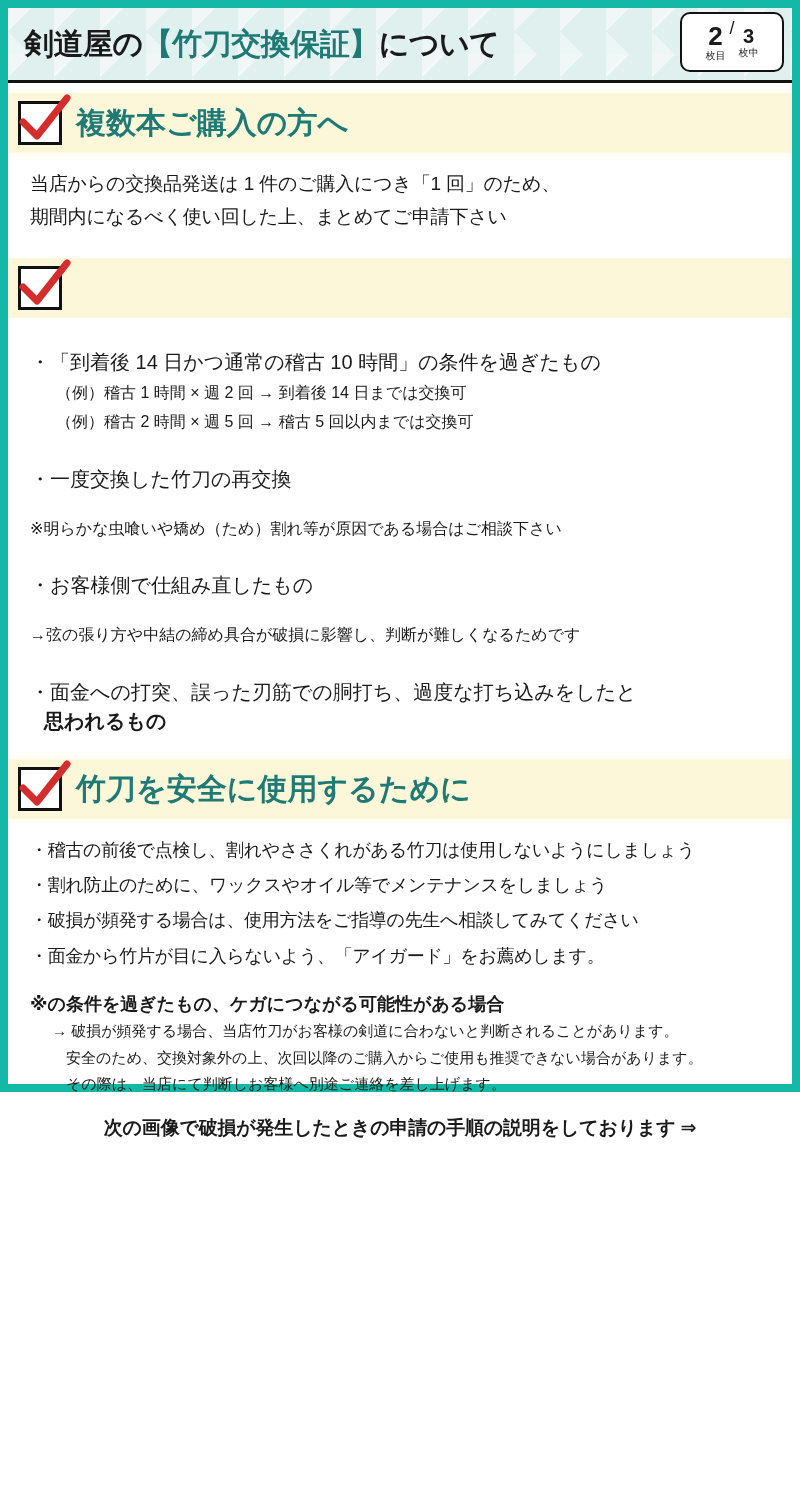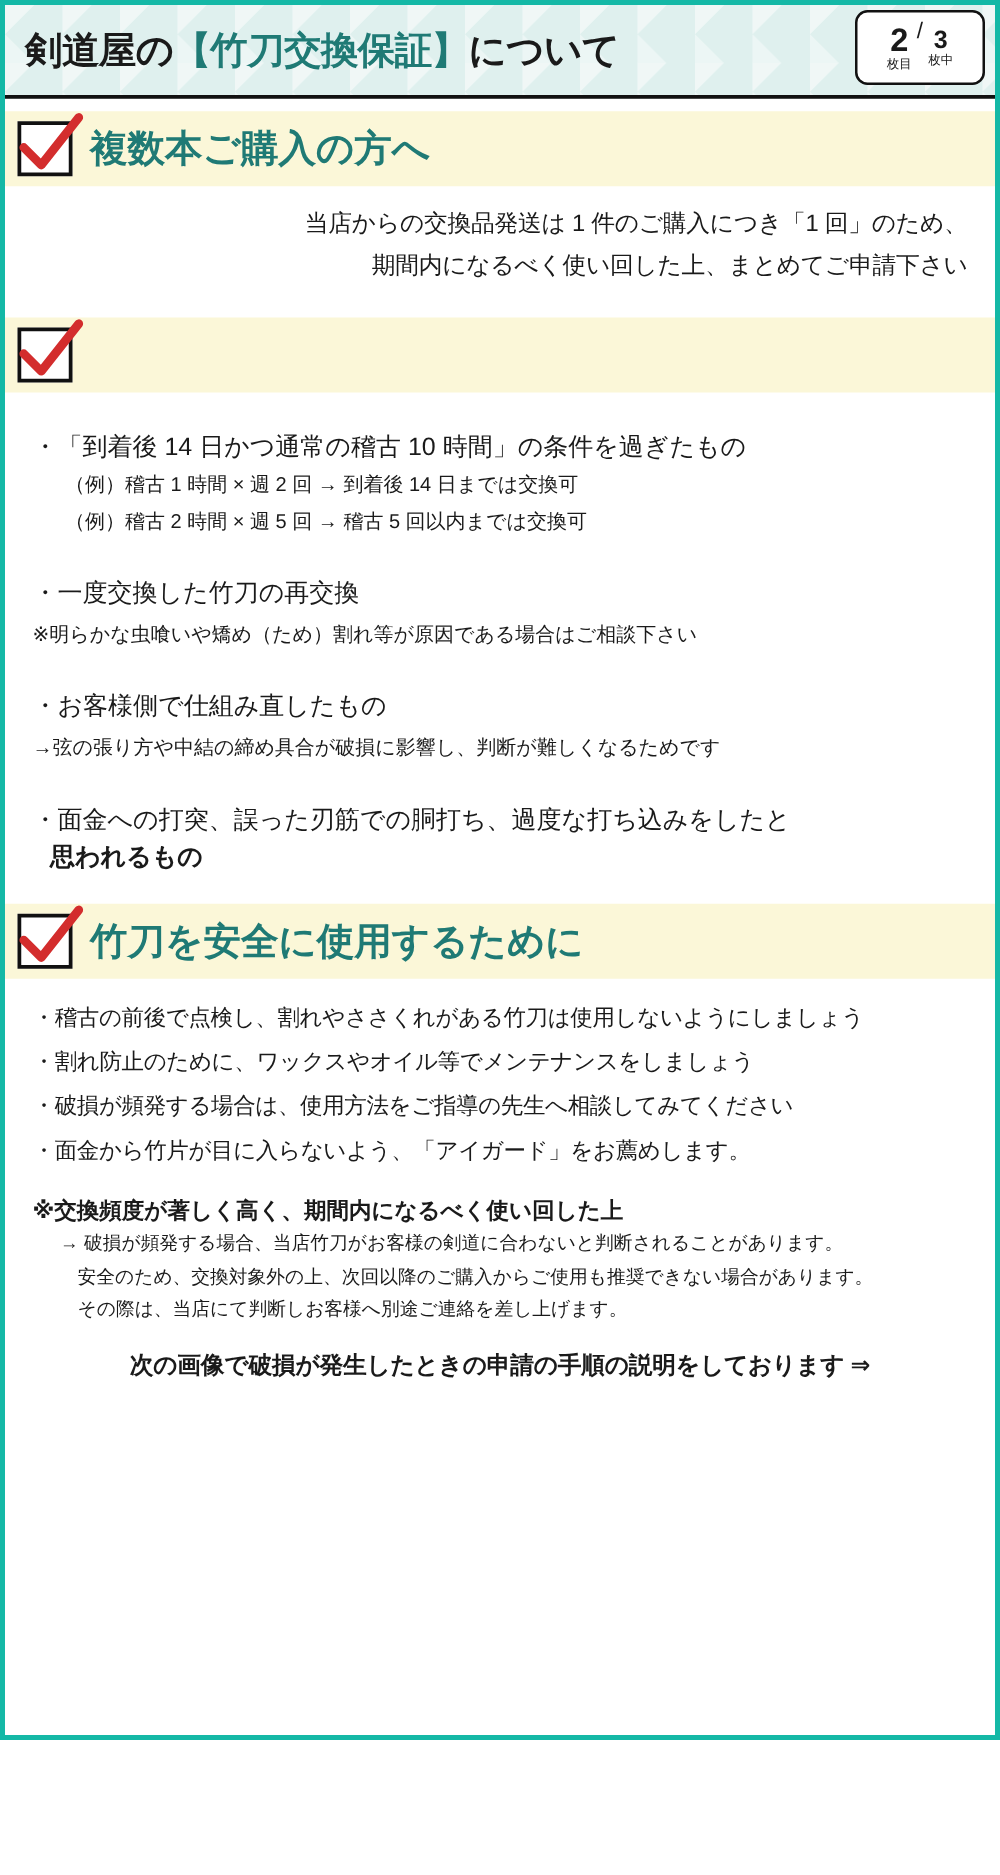--- a/index.html
+++ b/index.html
@@ -10,23 +10,23 @@
   body {
     width: 800px;
     height: 1500px;
     font-family: "Liberation Sans", "DejaVu Sans", sans-serif;
     color: #1a1a1a;
     overflow: hidden;
   }
   .page {
     position: relative;
     width: 800px;
-    height: 1392px;
-    box-sizing: border-box;
-    border: 4px solid #14b8a6;
+    height: 1092px;
+    box-sizing: border-box;
+    border: 8px solid #14b8a6;
     background: #ffffff;
   }
 
   
   .header {
     position: relative;
     height: 72px;
     background: #e8f6f4;
     border-bottom: 3px solid #111111;
     display: flex;
@@ -122,37 +122,36 @@
   }
 
   
   .block {
     padding: 14px 22px 4px 22px;
   }
   .ln {
     font-size: 19px;
     line-height: 1.75;
     letter-spacing: -0.2px;
-    text-align: right;
   }
   .bul {
     font-size: 20px;
     font-weight: normal;
     line-height: 1.6;
     margin-top: 14px;
   }
   .sub {
     font-size: 16px;
     line-height: 1.85;
     padding-left: 26px;
   }
   .note {
     font-size: 16px;
     line-height: 1.8;
-    margin-top: 4px;
+    margin-top: 20px;
   }
   .cont {
     font-size: 20px;
     font-weight: bold;
     padding-left: 14px;
   }
 
   .safety-list .sl {
     font-size: 18px;
     font-weight: normal;
@@ -254,21 +253,21 @@
     </div>
     <div class="sect-title">竹刀を安全に使用するために</div>
   </div>
 
   <div class="block safety-list">
     <div class="sl">・稽古の前後で点検し、割れやささくれがある竹刀は使用しないようにしましょう</div>
     <div class="sl">・割れ防止のために、ワックスやオイル等でメンテナンスをしましょう</div>
     <div class="sl">・破損が頻発する場合は、使用方法をご指導の先生へ相談してみてください</div>
     <div class="sl">・面金から竹片が目に入らないよう、「アイガード」をお薦めします。</div>
 
-    <div class="warn">※交換頻度が著しく高く、期間内になるべく使い回した上</div>
+    <div class="warn">※の条件を過ぎたもの、ケガにつながる可能性がある場合</div>
     <div class="warn-sub">→ 破損が頻発する場合、当店竹刀がお客様の剣道に合わないと判断されることがあります。</div>
     <div class="warn-sub indent2">安全のため、交換対象外の上、次回以降のご購入からご使用も推奨できない場合があります。</div>
     <div class="warn-sub indent2">その際は、当店にて判断しお客様へ別途ご連絡を差し上げます。</div>
 
     <div class="footer-line">次の画像で破損が発生したときの申請の手順の説明をしております ⇒</div>
   </div>
 
 </div>
 
 </body></html>

